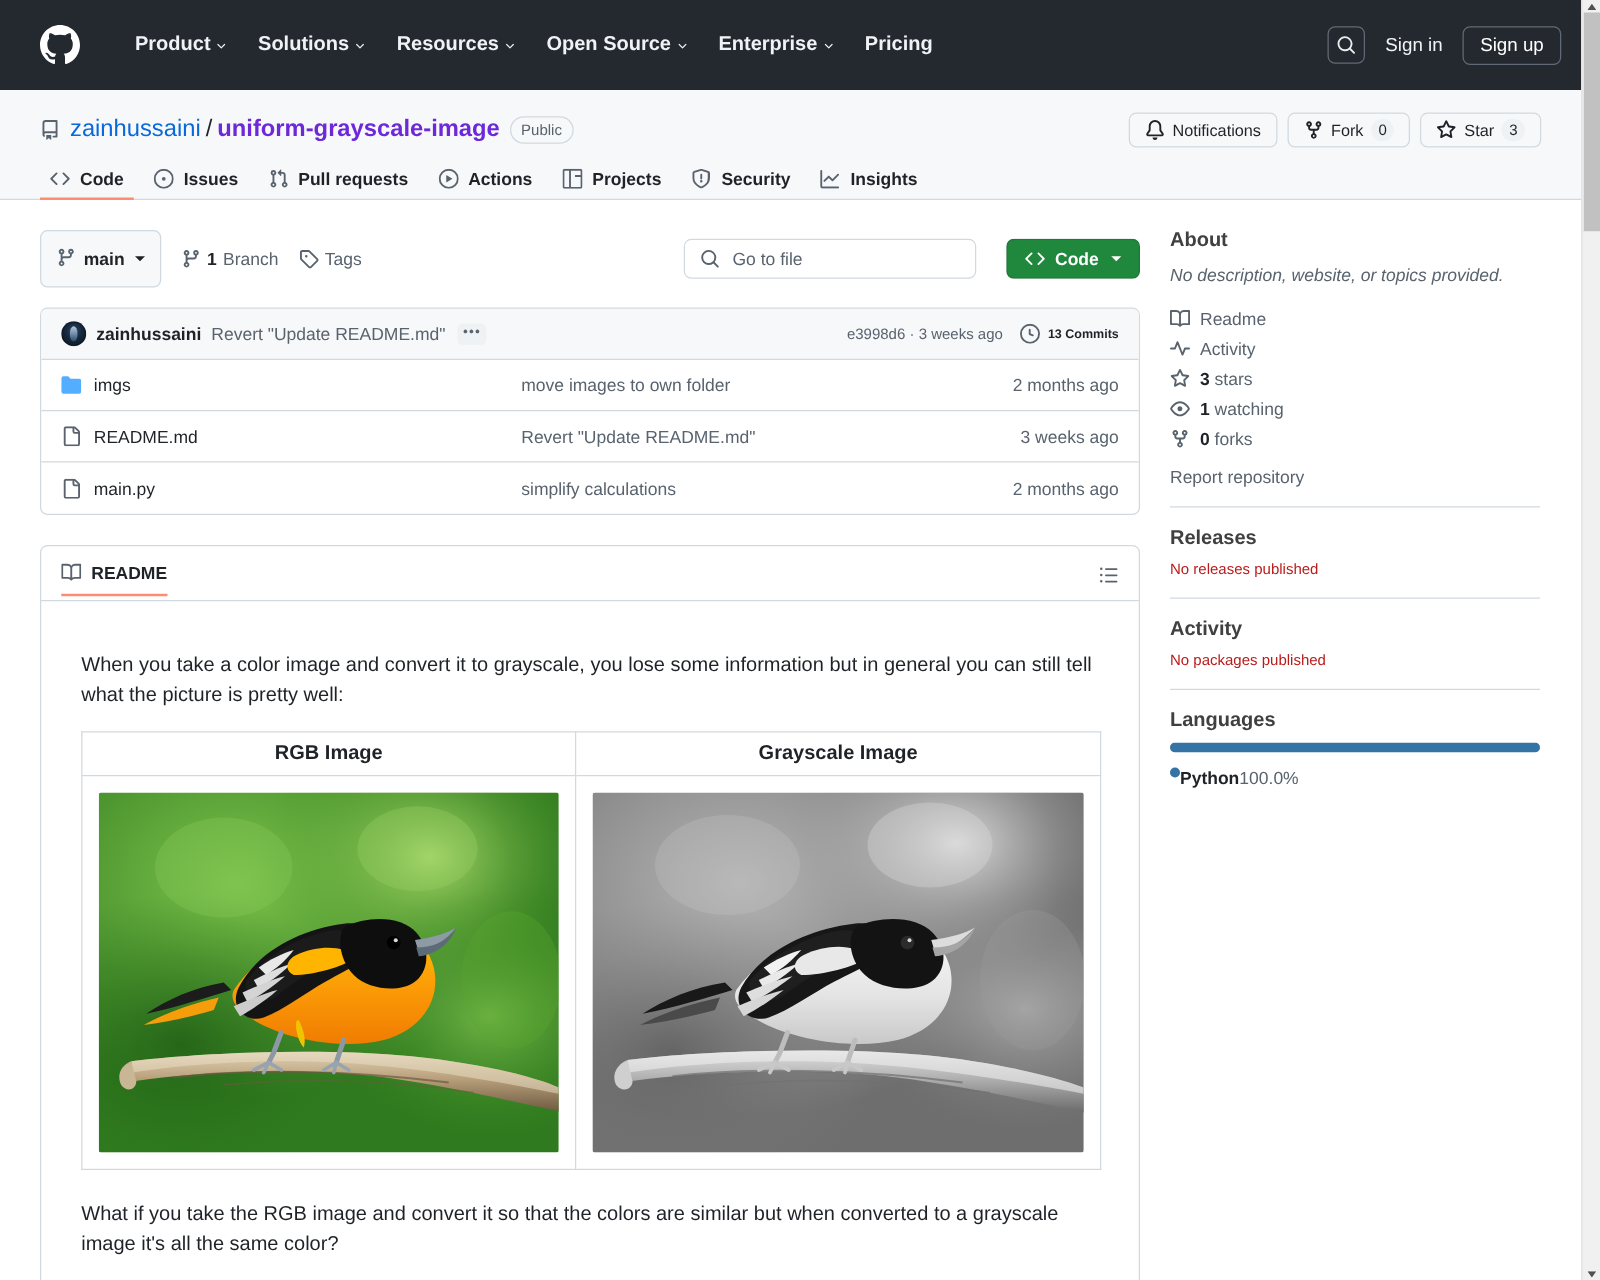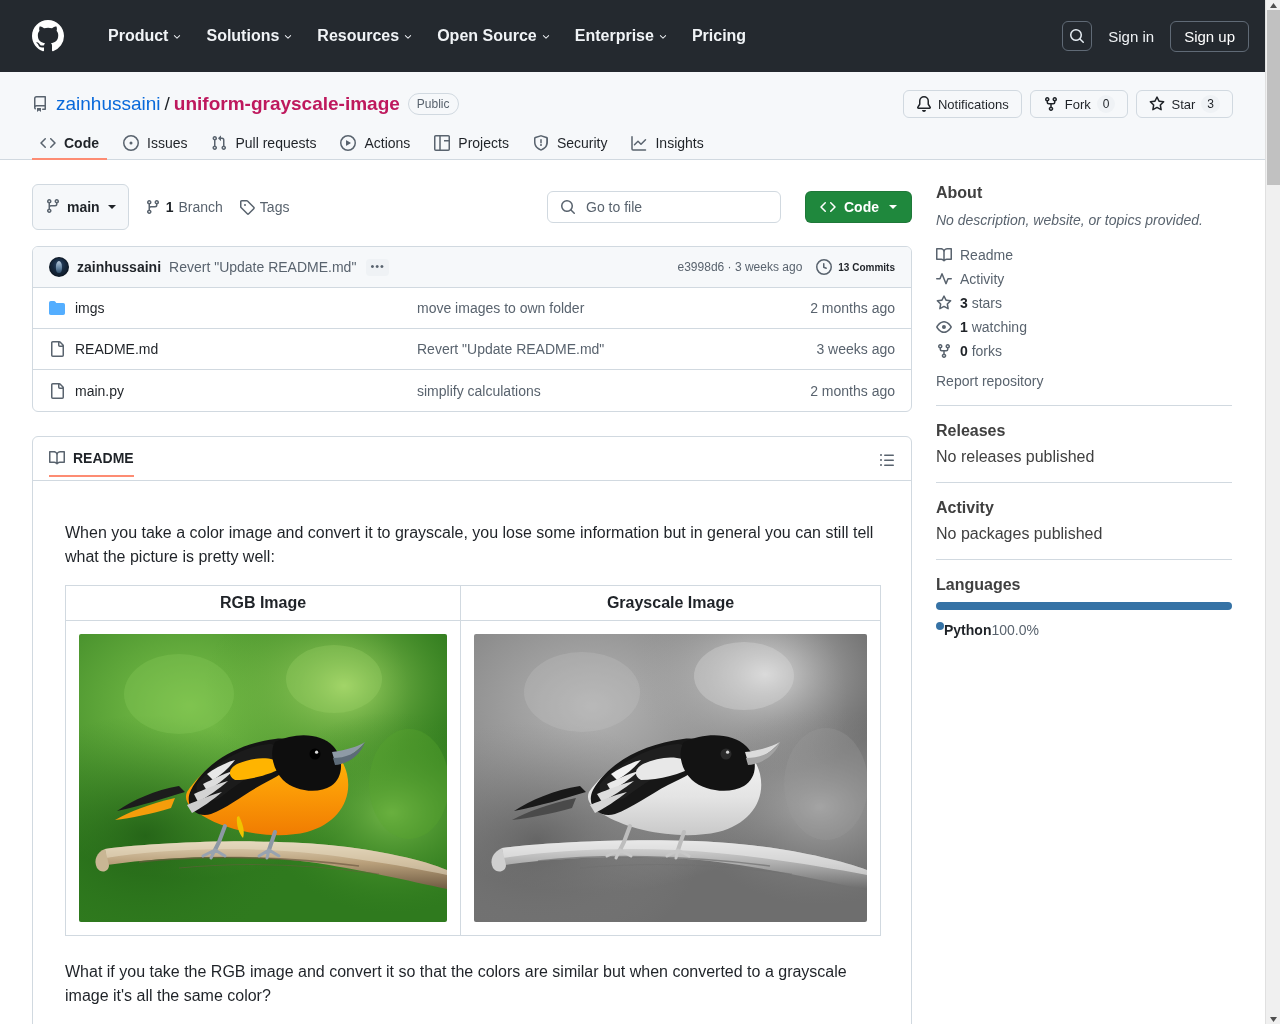--- a/index.html
+++ b/index.html
@@ -48,21 +48,21 @@
     background: #f6f8fa;
     border-bottom: 1px solid #d1d9e0;
     padding: 16px 32px 0 32px;
     width: 1265px;
   }
   .repo-title-row { display: flex; align-items: center; min-height: 32px; }
   .repo-icon { width: 16px; height: 16px; margin-right: 8px; flex:none; }
   .repo-icon svg { display: block; fill: #59636e; }
   .repo-owner { color: #0969da; font-size: 19px; cursor: pointer; }
   .repo-slash { color: #1f2328; font-size: 19px; margin: 0 4px; }
-  .repo-name { color: #be185d; font-size: 19px; font-weight: bold; cursor: pointer; }
+  .repo-name { color: #6d28d9; font-size: 19px; font-weight: bold; cursor: pointer; }
   .repo-visibility {
     margin-left: 8px; font-size: 12px; color: #59636e;
     border: 1px solid #d1d9e0; border-radius: 2em; padding: 1px 8px;
     line-height: 18px;
   }
   .repo-actions { margin-left: auto; display: flex; align-items: center; gap: 8px; }
   .rbtn {
     display: flex; align-items: center; gap: 6px;
     background: #f6f8fa; border: 1px solid #d1d9e0; border-radius: 6px;
     padding: 4px 12px; font-size: 13px; font-weight: 500; color: #1f2328;
@@ -73,21 +73,21 @@
     background: #eff2f5; border-radius: 2em; font-size: 12px;
     padding: 0 6px; color: #1f2328; line-height: 18px; font-weight: 500;
   }
 
   
   .repo-tabs { display: flex; align-items: flex-end; margin-top: 8px; gap: 8px; }
   .rtab {
     display: flex; align-items: center; gap: 8px;
     padding: 7px 8px 7px 8px; font-size: 14px; color: #1f2328;
     cursor: pointer; position: relative; border-bottom: 2px solid transparent;
-    margin-bottom: -1px; white-space: nowrap;
+    margin-bottom: -1px; white-space: nowrap; font-weight: bold;
   }
   .rtab.active { font-weight: 600; border-bottom: 2px solid #fd8c73; }
   .rtab svg { fill: #59636e; display: block; }
 
   
   .body-wrap { display: flex; padding: 24px 32px 0 32px; width: 1265px; gap: 24px; }
   .col-main { width: 880px; flex: none; }
   .col-side { width: 296px; flex: none; }
 
   
@@ -202,21 +202,21 @@
   .side-h { font-size: 16px; font-weight: bold; color: #404040; margin: 0 0 8px 0; }
   .side-desc { font-size: 14px; font-style: italic; color: #59636e; line-height: 1.5; margin: 0 0 16px 0; }
   .side-link {
     display: flex; align-items: center; gap: 8px; font-size: 14px;
     color: #59636e; margin-bottom: 8px; cursor: pointer;
   }
   .side-link svg { fill: #59636e; display: block; flex: none; }
   .side-link b { color: #1f2328; font-weight: 600; }
   .report-link { font-size: 14px; color: #59636e; cursor: pointer; display: block; margin-top: 14px; }
   .side-divider { border: 0; border-top: 1px solid #d1d9e0; margin: 16px 0; }
-  .side-empty { font-size: 16px; color: #404040; margin: 0; }
+  .side-empty { font-size: 12px; color: #b91c1c; margin: 0; }
   .lang-bar { display: flex; height: 8px; border-radius: 6px; overflow: hidden; margin: 8px 0 12px 0; }
   .lang-seg { height: 8px; }
   .lang-item { display: flex; align-items: flex-start; gap: 0; font-size: 14px; cursor: pointer; }
   .lang-dot { width: 8px; height: 8px; border-radius: 50%; flex: none; }
   .lang-item .nm { font-weight: 600; color: #1f2328; }
   .lang-item .pc { color: #59636e; }
 
   
   .scrollbar {
     position: absolute; top: 0; right: 0; width: 15px; height: 1024px;

